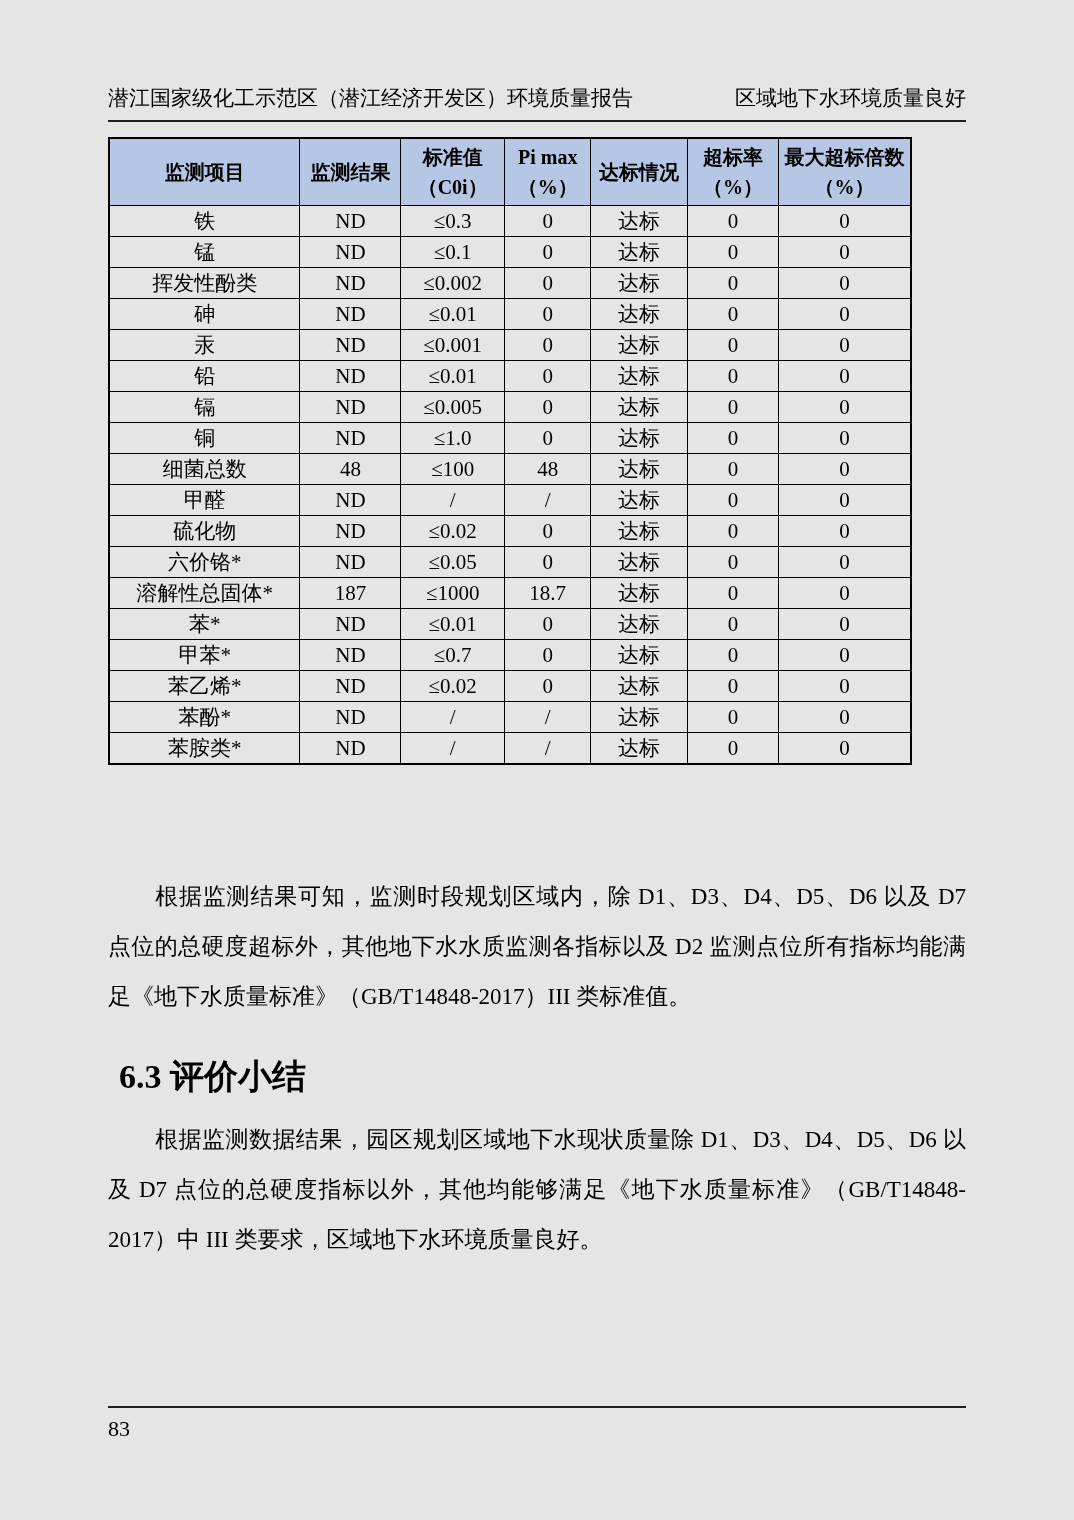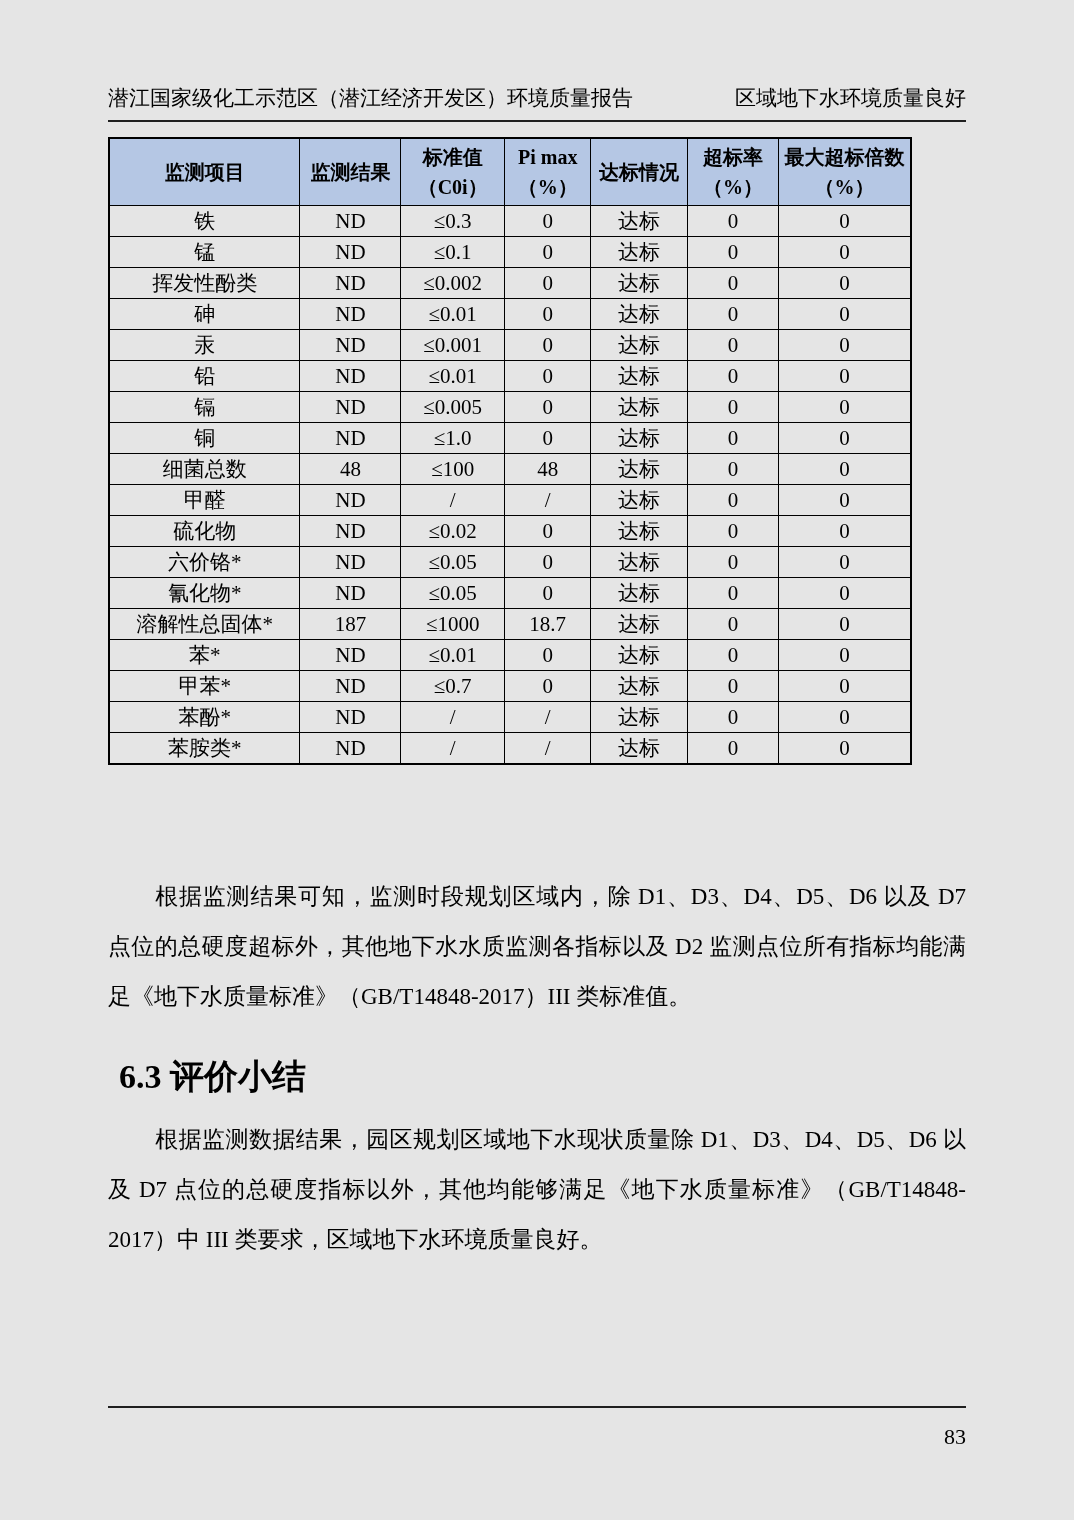--- a/index.html
+++ b/index.html
@@ -94,23 +94,23 @@
     position: absolute;
     top: 1406px;
     left: 108px;
     width: 858px;
   }
   .footer-rule {
     border-top: 2px solid #1f1f1f;
     height: 0;
   }
   .page-number {
-    text-align: right;
+    text-align: left;
     font-size: 22px;
-    padding-top: 16px;
+    padding-top: 8px;
   }
 </style>
 </head>
 <body>
 
 <div class="page">
 
   <header class="page-header">
     <span>潜江国家级化工示范区（潜江经济开发区）环境质量报告</span>
     <span>区域地下水环境质量良好</span>
@@ -258,29 +258,20 @@
         <tr>
           <td>六价铬*</td>
           <td>ND</td>
           <td>≤0.05</td>
           <td>0</td>
           <td>达标</td>
           <td>0</td>
           <td>0</td>
         </tr>
         <tr>
-          <td>氰化物*</td>
-          <td>ND</td>
-          <td>≤0.05</td>
-          <td>0</td>
-          <td>达标</td>
-          <td>0</td>
-          <td>0</td>
-        </tr>
-        <tr>
           <td>溶解性总固体*</td>
           <td>187</td>
           <td>≤1000</td>
           <td>18.7</td>
           <td>达标</td>
           <td>0</td>
           <td>0</td>
         </tr>
         <tr>
           <td>苯*</td>
@@ -294,20 +285,29 @@
         <tr>
           <td>甲苯*</td>
           <td>ND</td>
           <td>≤0.7</td>
           <td>0</td>
           <td>达标</td>
           <td>0</td>
           <td>0</td>
         </tr>
         <tr>
+          <td>苯乙烯*</td>
+          <td>ND</td>
+          <td>≤0.02</td>
+          <td>0</td>
+          <td>达标</td>
+          <td>0</td>
+          <td>0</td>
+        </tr>
+        <tr>
           <td>苯酚*</td>
           <td>ND</td>
           <td>/</td>
           <td>/</td>
           <td>达标</td>
           <td>0</td>
           <td>0</td>
         </tr>
         <tr>
           <td>苯胺类*</td>

